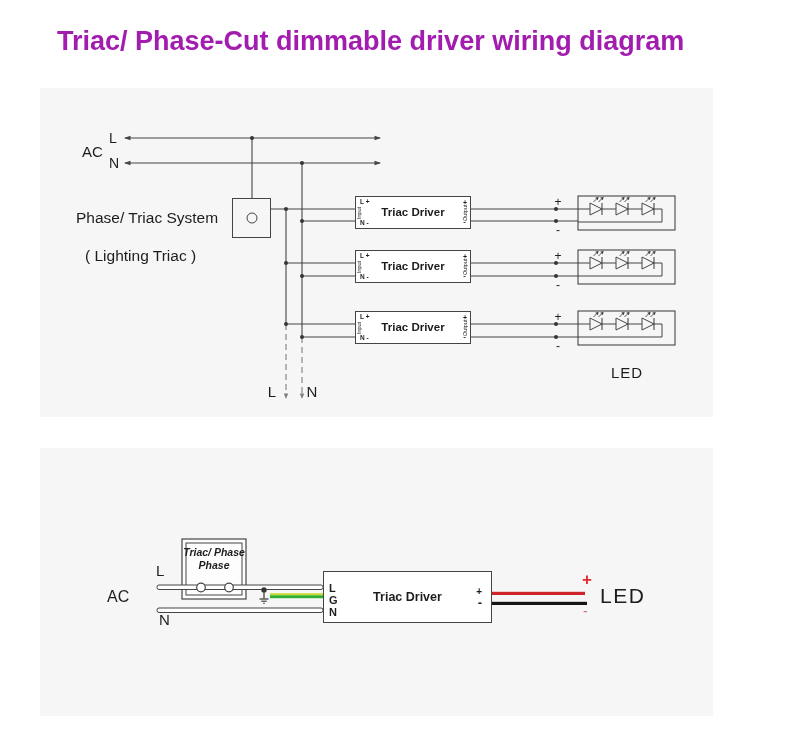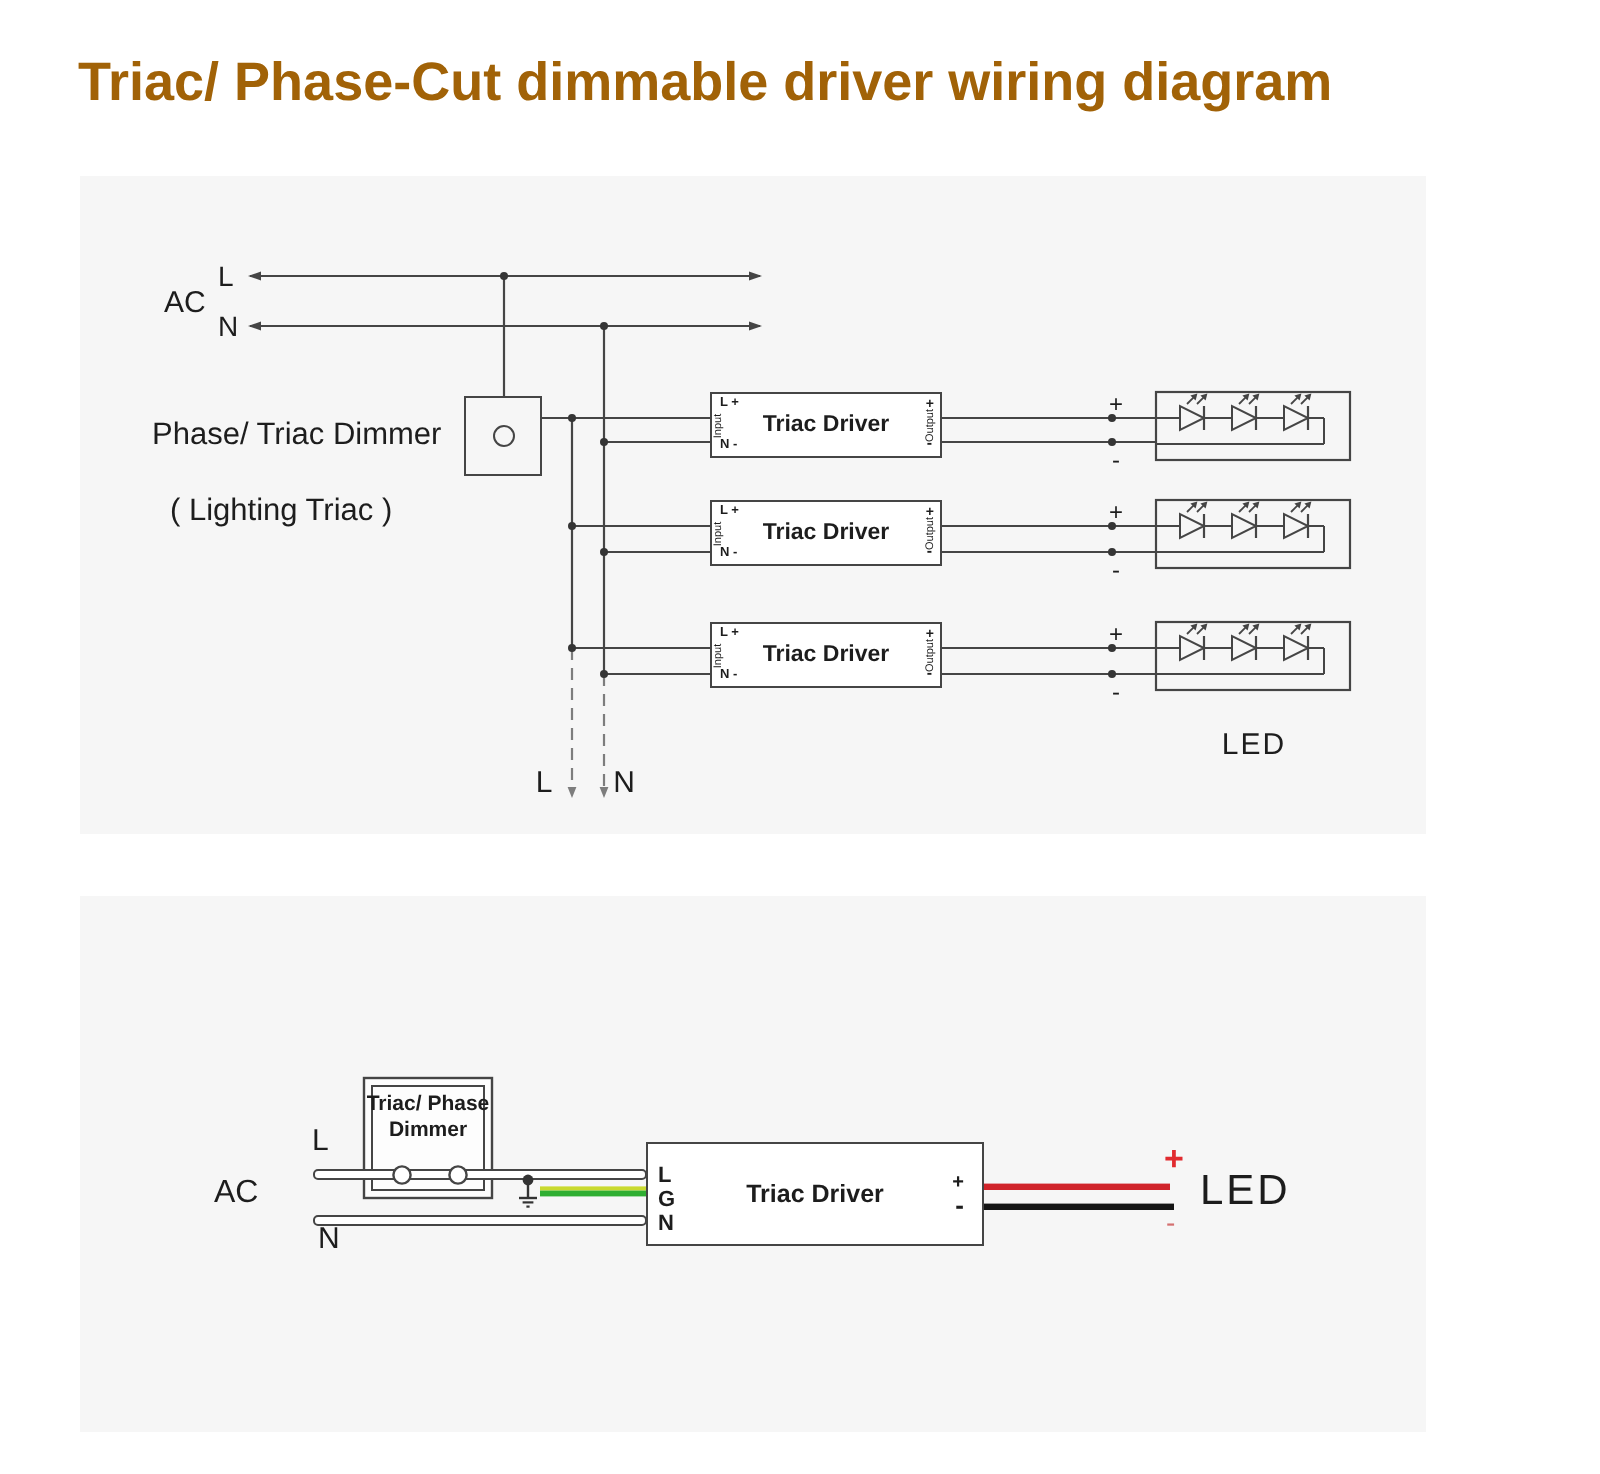--- a/index.html
+++ b/index.html
@@ -1,19 +1,19 @@
 <!DOCTYPE html>
 <html><head>
 <meta charset="utf-8">
 <style>
   html,body{margin:0;padding:0;background:#ffffff;width:800px;height:737px;overflow:hidden;
             font-family:"Liberation Sans",sans-serif;}
   .page{position:relative;width:800px;height:737px;background:#fff;}
-  .title{position:absolute;left:39px;top:26px;font-size:27px;font-weight:bold;
-         color:#a16207;letter-spacing:0px;white-space:nowrap;}
+  .title{position:absolute;left:57px;top:26px;font-size:27px;font-weight:bold;
+         color:#a21caf;letter-spacing:0px;white-space:nowrap;}
   .panel{position:absolute;left:40px;width:673px;background:#f6f6f6;}
   .panel svg{position:absolute;left:0;top:0;}
   .lbl{position:absolute;color:#1d1d1d;white-space:nowrap;line-height:1;}
   .ctr{text-align:center;}
   
   .drvbox{position:absolute;left:315px;width:116px;height:33px;background:#ffffff;
           border:1.1px solid #454545;box-sizing:border-box;}
   .drvbox .inl{position:absolute;left:4px;top:2px;font-size:6.5px;font-weight:bold;color:#1d1d1d;line-height:1;}
   .drvbox .inn{position:absolute;left:4px;bottom:2px;font-size:6.5px;font-weight:bold;color:#1d1d1d;line-height:1;}
   .drvbox .rotL{position:absolute;left:-4px;width:16px;top:50%;transform:translateY(-50%) rotate(-90deg);
@@ -31,21 +31,21 @@
          width:9px;height:9px;border:1.1px solid #454545;border-radius:50%;background:transparent;}
   
   .drv2{position:absolute;left:283px;top:123px;width:169px;height:52px;background:#ffffff;
         border:1.2px solid #454545;box-sizing:border-box;}
   .drv2 .t{position:absolute;left:5px;font-size:11px;font-weight:bold;color:#1d1d1d;line-height:1;}
   .drv2 .ttl{position:absolute;left:0;right:0;top:50%;transform:translateY(-50%);
         text-align:center;font-size:12.5px;font-weight:bold;color:#1d1d1d;line-height:1;}
   .drv2 .p{position:absolute;right:9px;top:15px;font-size:10px;font-weight:bold;color:#1d1d1d;line-height:1;}
   .drv2 .m{position:absolute;right:9px;top:24px;font-size:13px;font-weight:bold;color:#1d1d1d;line-height:1;}
   .dim2lbl{position:absolute;left:142px;top:98px;width:64px;text-align:center;color:#1d1d1d;
-        font-size:10.5px;font-weight:bold;line-height:13px;}
+        font-size:10.5px;font-weight:bold;line-height:13px;font-style:italic;}
 </style>
 </head>
 <body>
 
 <div class="page">
 
   <div class="title">Triac/ Phase-Cut dimmable driver wiring diagram</div>
 
   <div class="panel" style="top:88px;height:329px;">
 
@@ -141,21 +141,21 @@
       </g>
     </svg>
 
     <div class="dimsq">
       <div class="knob"></div>
     </div>
 
     <span class="lbl" style="left:42px;top:56px;font-size:15px;">AC</span>
     <span class="lbl" style="left:69px;top:43px;font-size:14px;">L</span>
     <span class="lbl" style="left:69px;top:68px;font-size:14px;">N</span>
-    <span class="lbl" style="left:36px;top:122px;font-size:15.5px;">Phase/ Triac Dimmer</span>
+    <span class="lbl" style="left:36px;top:122px;font-size:15.5px;">Phase/ Triac System</span>
     <span class="lbl" style="left:45px;top:160px;font-size:15.5px;">( Lighting Triac )</span>
     <span class="lbl ctr" style="left:226px;top:296px;width:12px;font-size:15px;">L</span>
     <span class="lbl ctr" style="left:266px;top:296px;width:12px;font-size:15px;">N</span>
     <span class="lbl ctr" style="left:560px;top:277px;width:54px;font-size:15px;letter-spacing:1px;">LED</span>
 
     <div class="drvbox" style="top:108px;">
       <span class="inl">L +</span>
       <span class="rotL">Input</span>
       <span class="inn">N -</span>
       <span class="ttl">Triac Driver</span>
@@ -214,21 +214,21 @@
 
       <rect x="230" y="145.2" width="53" height="2.1" fill="#c9da2f"></rect>
       <rect x="230" y="147.3" width="53" height="2.9" fill="#2fae32"></rect>
 
       <rect x="452" y="143.8" width="93" height="3.2" fill="#d0242b"></rect>
       <rect x="452" y="153.8" width="95" height="3.2" fill="#151515"></rect>
     </svg>
 
     <div class="dim2lbl">
       <div>Triac/ Phase</div>
-      <div>Dimmer</div>
+      <div>Phase</div>
     </div>
 
     <div class="drv2">
       <span class="t" style="top:11px;">L</span>
       <span class="t" style="top:23px;">G</span>
       <span class="t" style="top:35px;">N</span>
       <span class="ttl">Triac Driver</span>
       <span class="p">+</span>
       <span class="m">-</span>
     </div>

